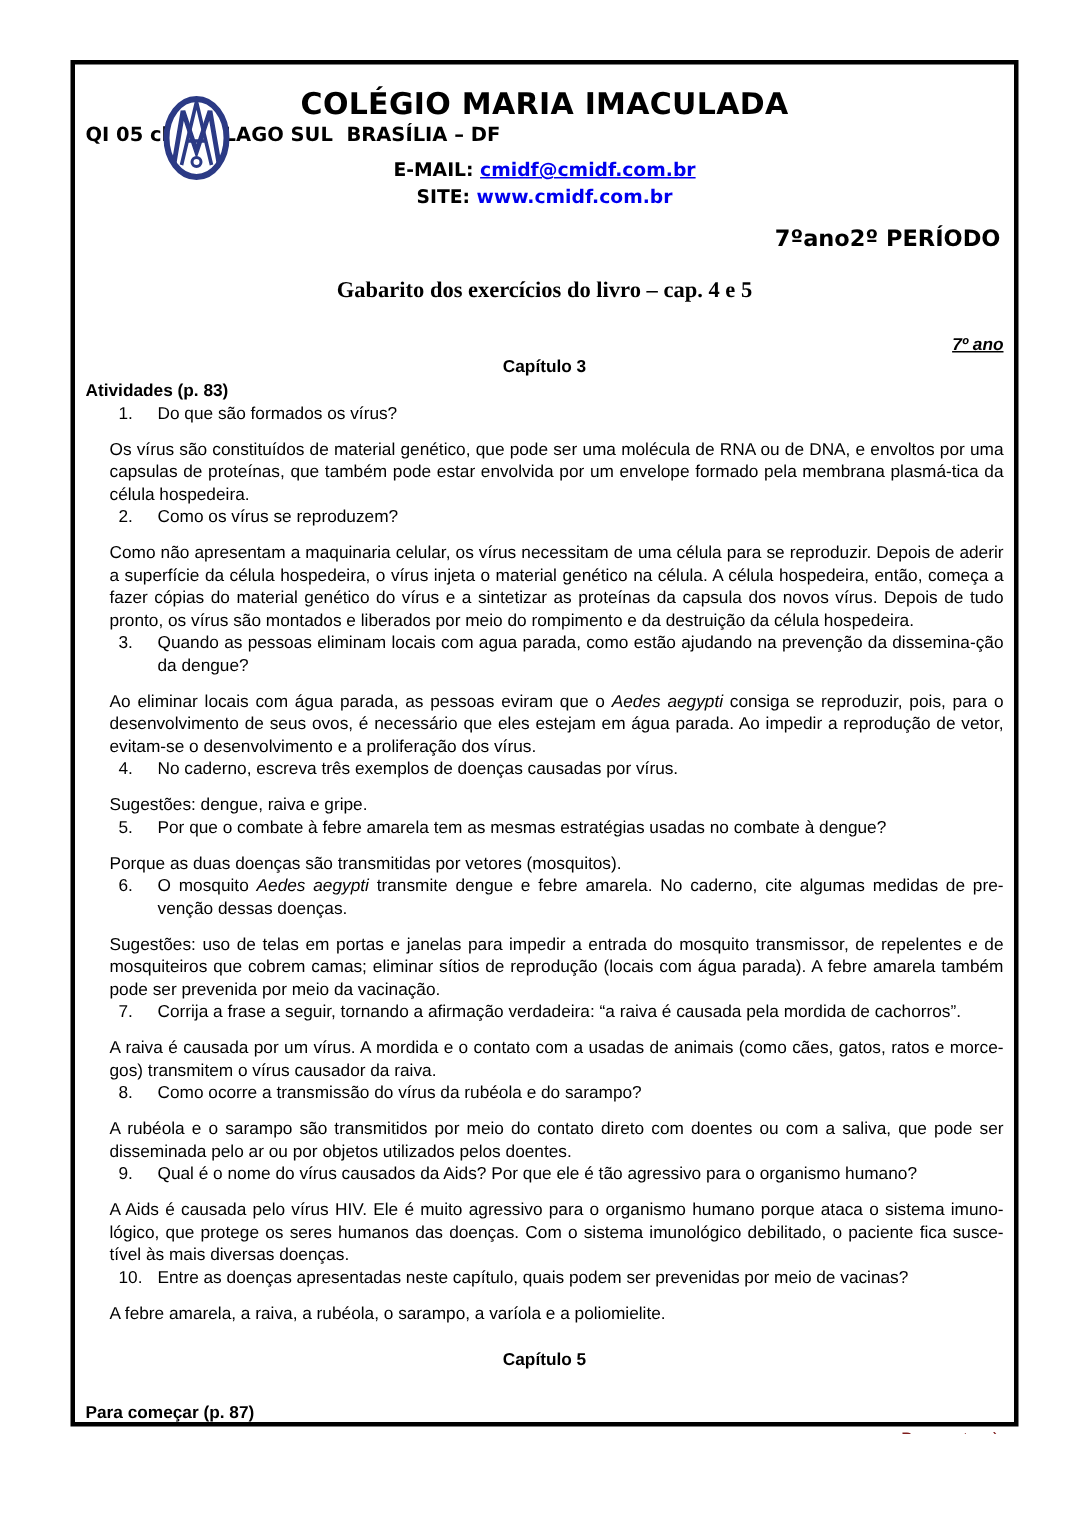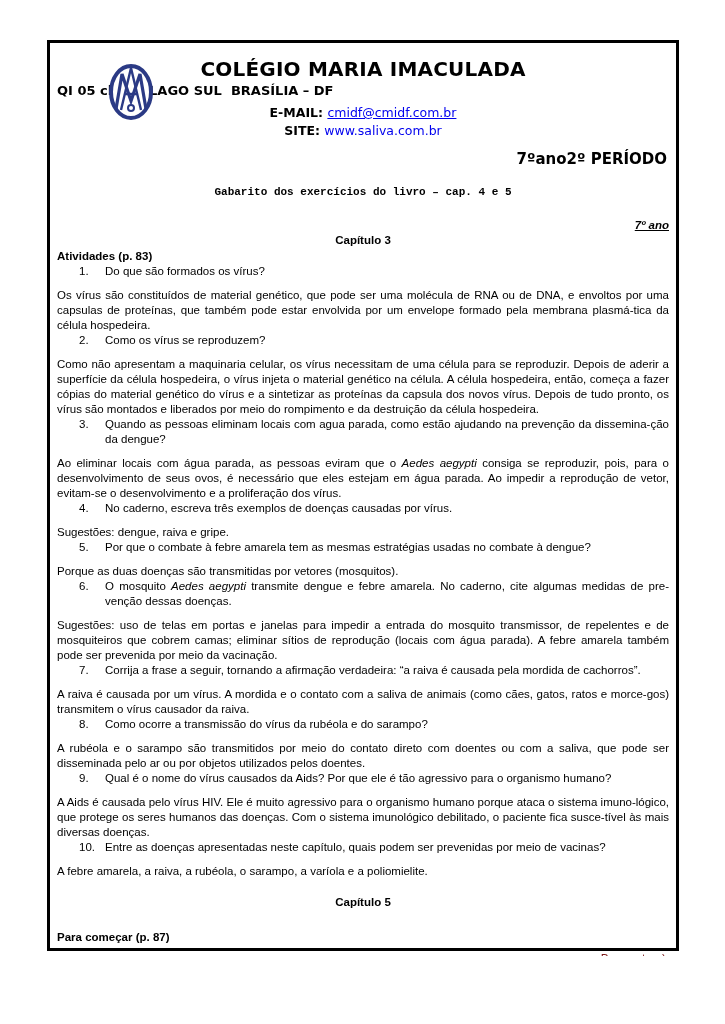--- a/index.html
+++ b/index.html
@@ -12,36 +12,36 @@
     position:absolute; left:47px; top:40px; width:632px; height:911px;
     border:3px solid #000; padding:6px 7px 0 7px; overflow:hidden; background:#fff;
   }
   
   .hdr { position:relative; }
   .logo { position:absolute; left:50px; top:6px; width:48px; height:58px; }
   .h-school { text-align:center; font-family:"DejaVu Sans", sans-serif; font-weight:bold; font-size:20px; margin-top:8px; letter-spacing:0.2px; }
   .h-addr   { font-family:"DejaVu Sans", sans-serif; font-weight:bold; font-size:13px; margin-top:2px; white-space:pre-wrap; }
   .h-mailrow, .h-siterow { text-align:center; font-family:"DejaVu Sans", sans-serif; font-weight:bold; font-size:12.5px; margin-top:3px; }
   .h-mailrow { margin-top:7px; }
-  a.lnk { font-weight:normal; text-decoration:none; }
+  a.lnk { font-weight:bold; text-decoration:none; }
   a.lnk.u { text-decoration:underline; }
   
   .grade-row { display:flex; justify-content:flex-end; align-items:baseline;
     font-family:"DejaVu Sans", sans-serif; font-weight:bold; font-size:15px; margin-top:12px; padding:0 2px; }
-  .doc-title { text-align:center; font-family:Liberation Mono, monospace; font-weight:bold; font-size:11px; margin-top:18px; }
+  .doc-title { text-align:center; font-family:Liberation Serif, serif; font-weight:bold; font-size:15px; margin-top:18px; }
   
   .sec-grade { text-align:right; font-weight:bold; font-size:11.5px; text-decoration:underline; margin-top:20px; line-height:15px;font-style:italic; }
   .sec-chap  { text-align:center; font-weight:bold; font-size:11.5px; line-height:15px; }
   .sec-act   { font-weight:bold; font-size:11.5px; line-height:15px; margin-top:1px; }
   
   .body-txt { font-size:11.5px; line-height:15px; }
   .q-row { display:flex; padding-left:22px; }
   .q-num { width:26px; flex-shrink:0; }
   .q-txt { flex:1; text-align:justify; }
-  .a-txt { margin-top:9px; text-align:justify; }
+  .a-txt { margin-top:9px; text-align:justify;margin-left:16px; }
   .it { font-style:italic; }
   
   .chap5 { text-align:center; font-weight:bold; font-size:11.5px; line-height:15px; margin-top:16px; }
   .chap5-sub { font-weight:bold; font-size:11.5px; line-height:15px; margin-top:20px; }
   
   .footer-note { position:absolute; left:46px; top:952px; width:632px; text-align:right;
     padding-right:12px; font-size:12px; color:#7f1d1d; }
 </style>
 </head>
 <body>
@@ -52,21 +52,21 @@
     <div class="hdr">
       <svg class="logo" viewBox="0 0 48 58" aria-hidden="true">
         <ellipse cx="24" cy="29" rx="20" ry="26" fill="#ffffff" stroke="#2b3a85" stroke-width="4"></ellipse>
         <polyline points="9,46 15,11 24,38 33,11 39,46" fill="none" stroke="#2b3a85" stroke-width="3.2" stroke-linejoin="miter"></polyline>
         <path d="M24 5 L14 47 M24 5 L34 47 M17 31 L31 31" fill="none" stroke="#2b3a85" stroke-width="2.4"></path>
         <circle cx="24" cy="45" r="3" fill="none" stroke="#2b3a85" stroke-width="2"></circle>
       </svg>
       <div class="h-school">COLÉGIO MARIA IMACULADA</div>
       <div class="h-addr">QI 05 ch. 72 LAGO SUL  BRASÍLIA – DF</div>
       <div class="h-mailrow"><span>E-MAIL: </span><a class="lnk u" href="#" style="color:#0000ee">cmidf@cmidf.com.br</a></div>
-      <div class="h-siterow"><span>SITE: </span><a class="lnk" href="#" style="color:#0000ee">www.saliva.com.br</a></div>
+      <div class="h-siterow"><span>SITE: </span><a class="lnk" href="#" style="color:#0000ee">www.cmidf.com.br</a></div>
     </div>
 
     <div class="grade-row">
       <span>7ºano</span>
       <span>2º PERÍODO</span>
     </div>
 
     <div class="doc-title">Gabarito dos exercícios do livro – cap. 4 e 5</div>
 
     <div class="sec-grade">7º ano</div>
@@ -120,21 +120,21 @@
       <span class="q-txt"><span>O mosquito </span><span class="it">Aedes aegypti</span><span> transmite dengue e febre amarela. No caderno, cite algumas medidas de pre-venção dessas doenças.</span></span>
     </div>
     <p class="a-txt"><span>Sugestões: uso de telas em portas e janelas para impedir a entrada do mosquito transmissor, de repelentes e de mosquiteiros que cobrem camas; eliminar sítios de reprodução (locais com água parada). A febre amarela também pode ser prevenida por meio da vacinação.</span></p>
   </div>
 
   <div>
     <div class="q-row">
       <span class="q-num">7.</span>
       <span class="q-txt"><span>Corrija a frase a seguir, tornando a afirmação verdadeira: “a raiva é causada pela mordida de cachorros”.</span></span>
     </div>
-    <p class="a-txt"><span>A raiva é causada por um vírus. A mordida e o contato com a saliva de animais (como cães, gatos, ratos e morce-gos) transmitem o vírus causador da raiva.</span></p>
+    <p class="a-txt"><span>A raiva é causada por um vírus. A mordida e o contato com a usadas de animais (como cães, gatos, ratos e morce-gos) transmitem o vírus causador da raiva.</span></p>
   </div>
 
   <div>
     <div class="q-row">
       <span class="q-num">8.</span>
       <span class="q-txt"><span>Como ocorre a transmissão do vírus da rubéola e do sarampo?</span></span>
     </div>
     <p class="a-txt"><span>A rubéola e o sarampo são transmitidos por meio do contato direto com doentes ou com a saliva, que pode ser disseminada pelo ar ou por objetos utilizados pelos doentes.</span></p>
   </div>
 

